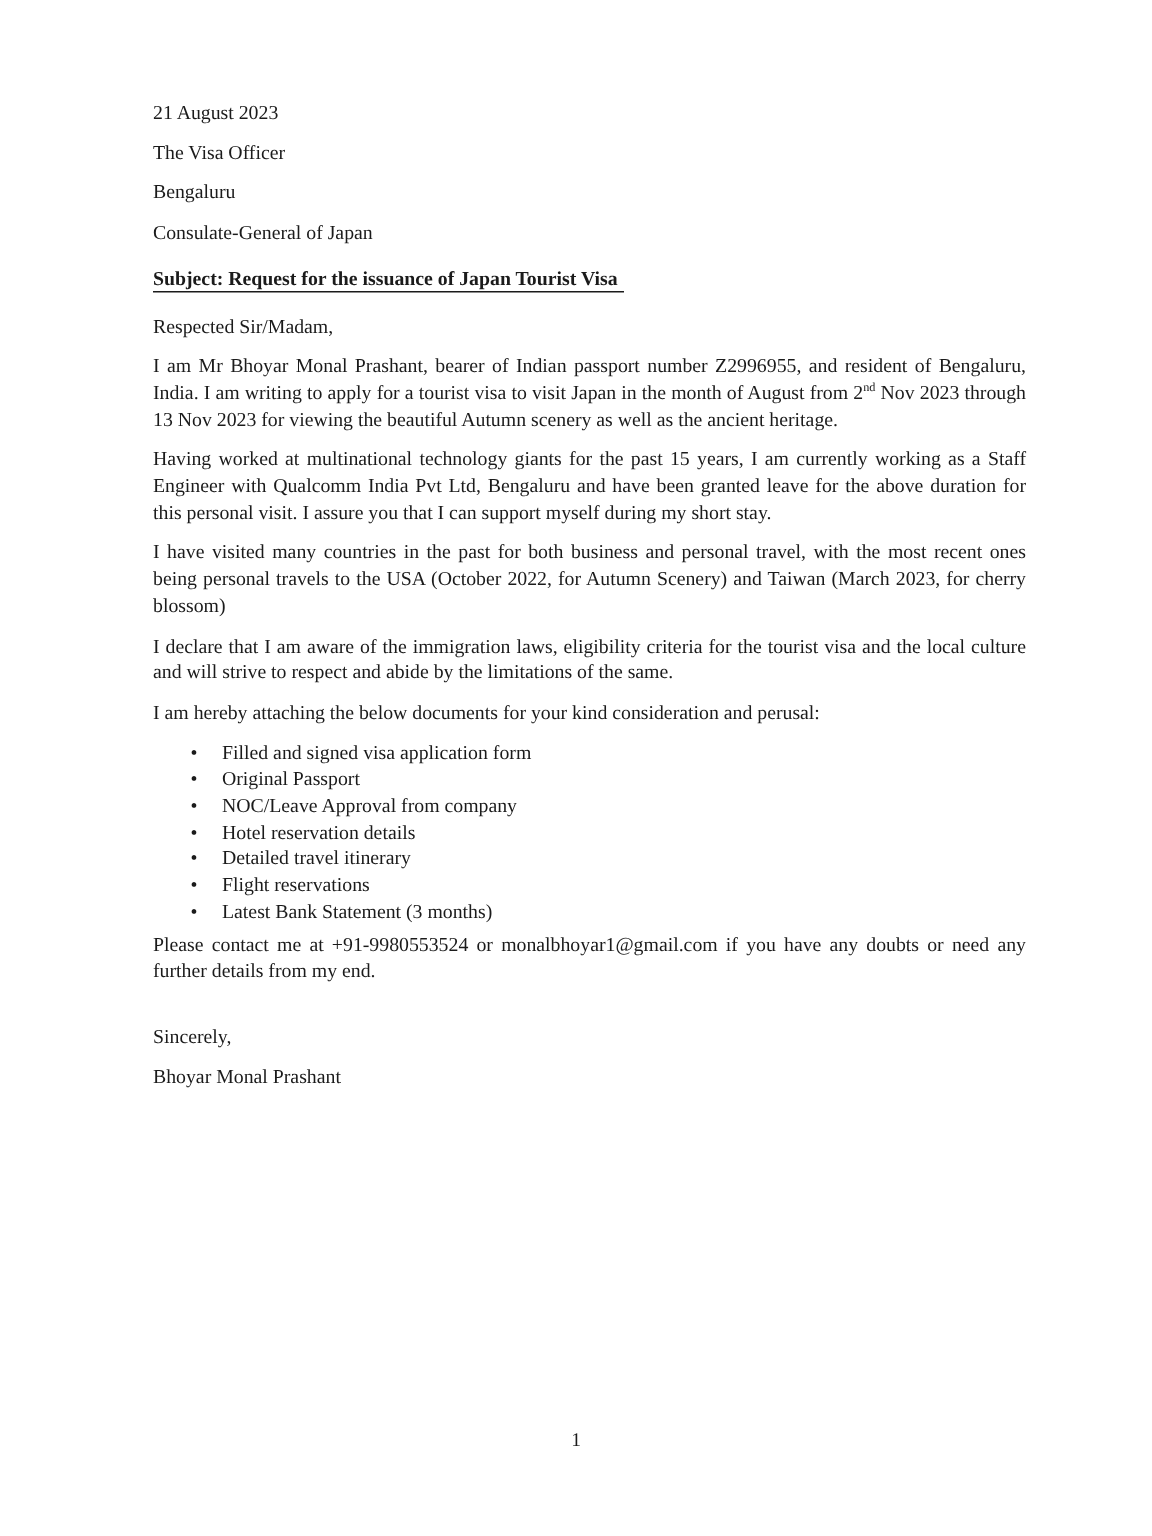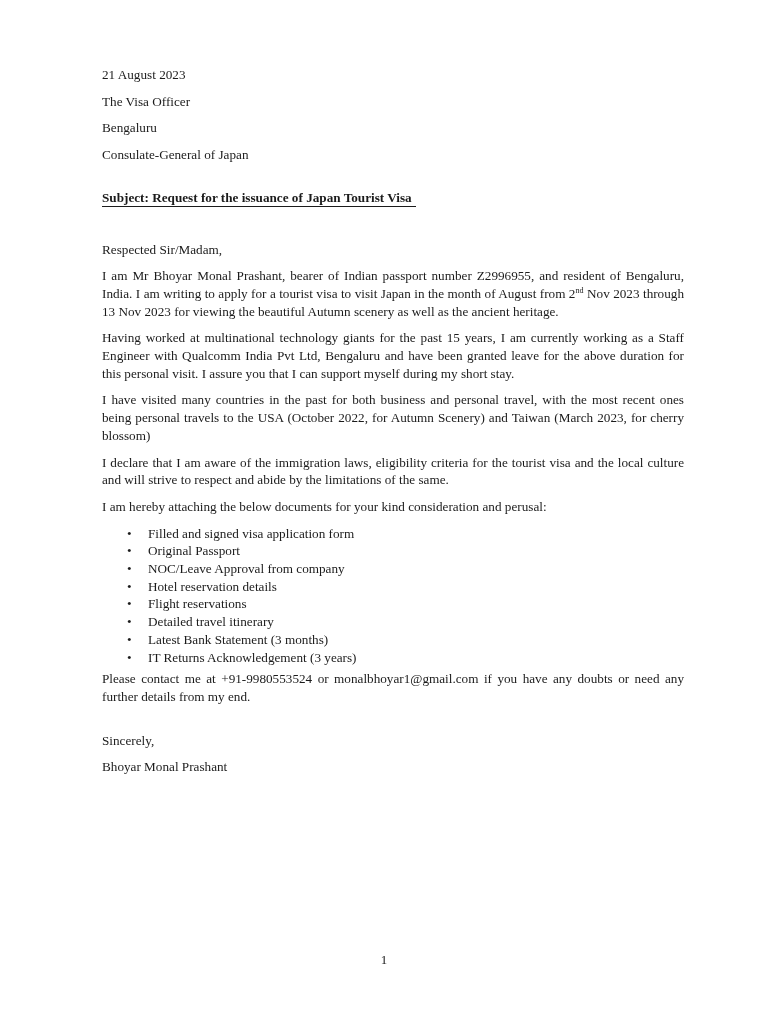--- a/index.html
+++ b/index.html
@@ -30,32 +30,32 @@
     line-height: 17.7px;
   }
 
   .line {
     margin-bottom: 9px;
   }
 
   .bold { font-weight: normal; }
 
   .subject {
-    margin-top: 25px;
+    margin-top: 13px;
     margin-bottom: 9px;
     font-weight: bold;
   }
   .subject .subject-text {
     border-bottom: 1.4px solid #1b1b1b;
     padding-right: 4px;
     padding-bottom: 1px;
   }
 
   .salutation {
-    margin-top: 34px;
+    margin-top: 14px;
     margin-bottom: 9px;
   }
 
   .para {
     text-align: justify;
     margin-bottom: 9px;
   }
 
   sup {
     font-size: 0.62em;
@@ -119,24 +119,23 @@
 
     <p class="para">I declare that I am aware of the immigration laws, eligibility criteria for the tourist visa and the local culture and will strive to respect and abide by the limitations of the same.</p>
 
     <p class="para">I am hereby attaching the below documents for your kind consideration and perusal:</p>
 
     <ul class="doc-list">
       <li>Filled and signed visa application form</li>
       <li>Original Passport</li>
       <li>NOC/Leave Approval from company</li>
       <li>Hotel reservation details</li>
+      <li>Detailed travel itinerary</li>
       <li>Flight reservations</li>
-      <li>Detailed travel itinerary</li>
       <li>Latest Bank Statement (3 months)</li>
-      <li>IT Returns Acknowledgement (3 years)</li>
     </ul>
 
     <p class="para">Please contact me at +91-9980553524 or monalbhoyar1@gmail.com if you have any doubts or need any further details from my end.</p>
 
     <p class="sincerely">Sincerely,</p>
     <p class="line">Bhoyar Monal Prashant</p>
 
   </div>
 
   <div class="page-number">1</div>

